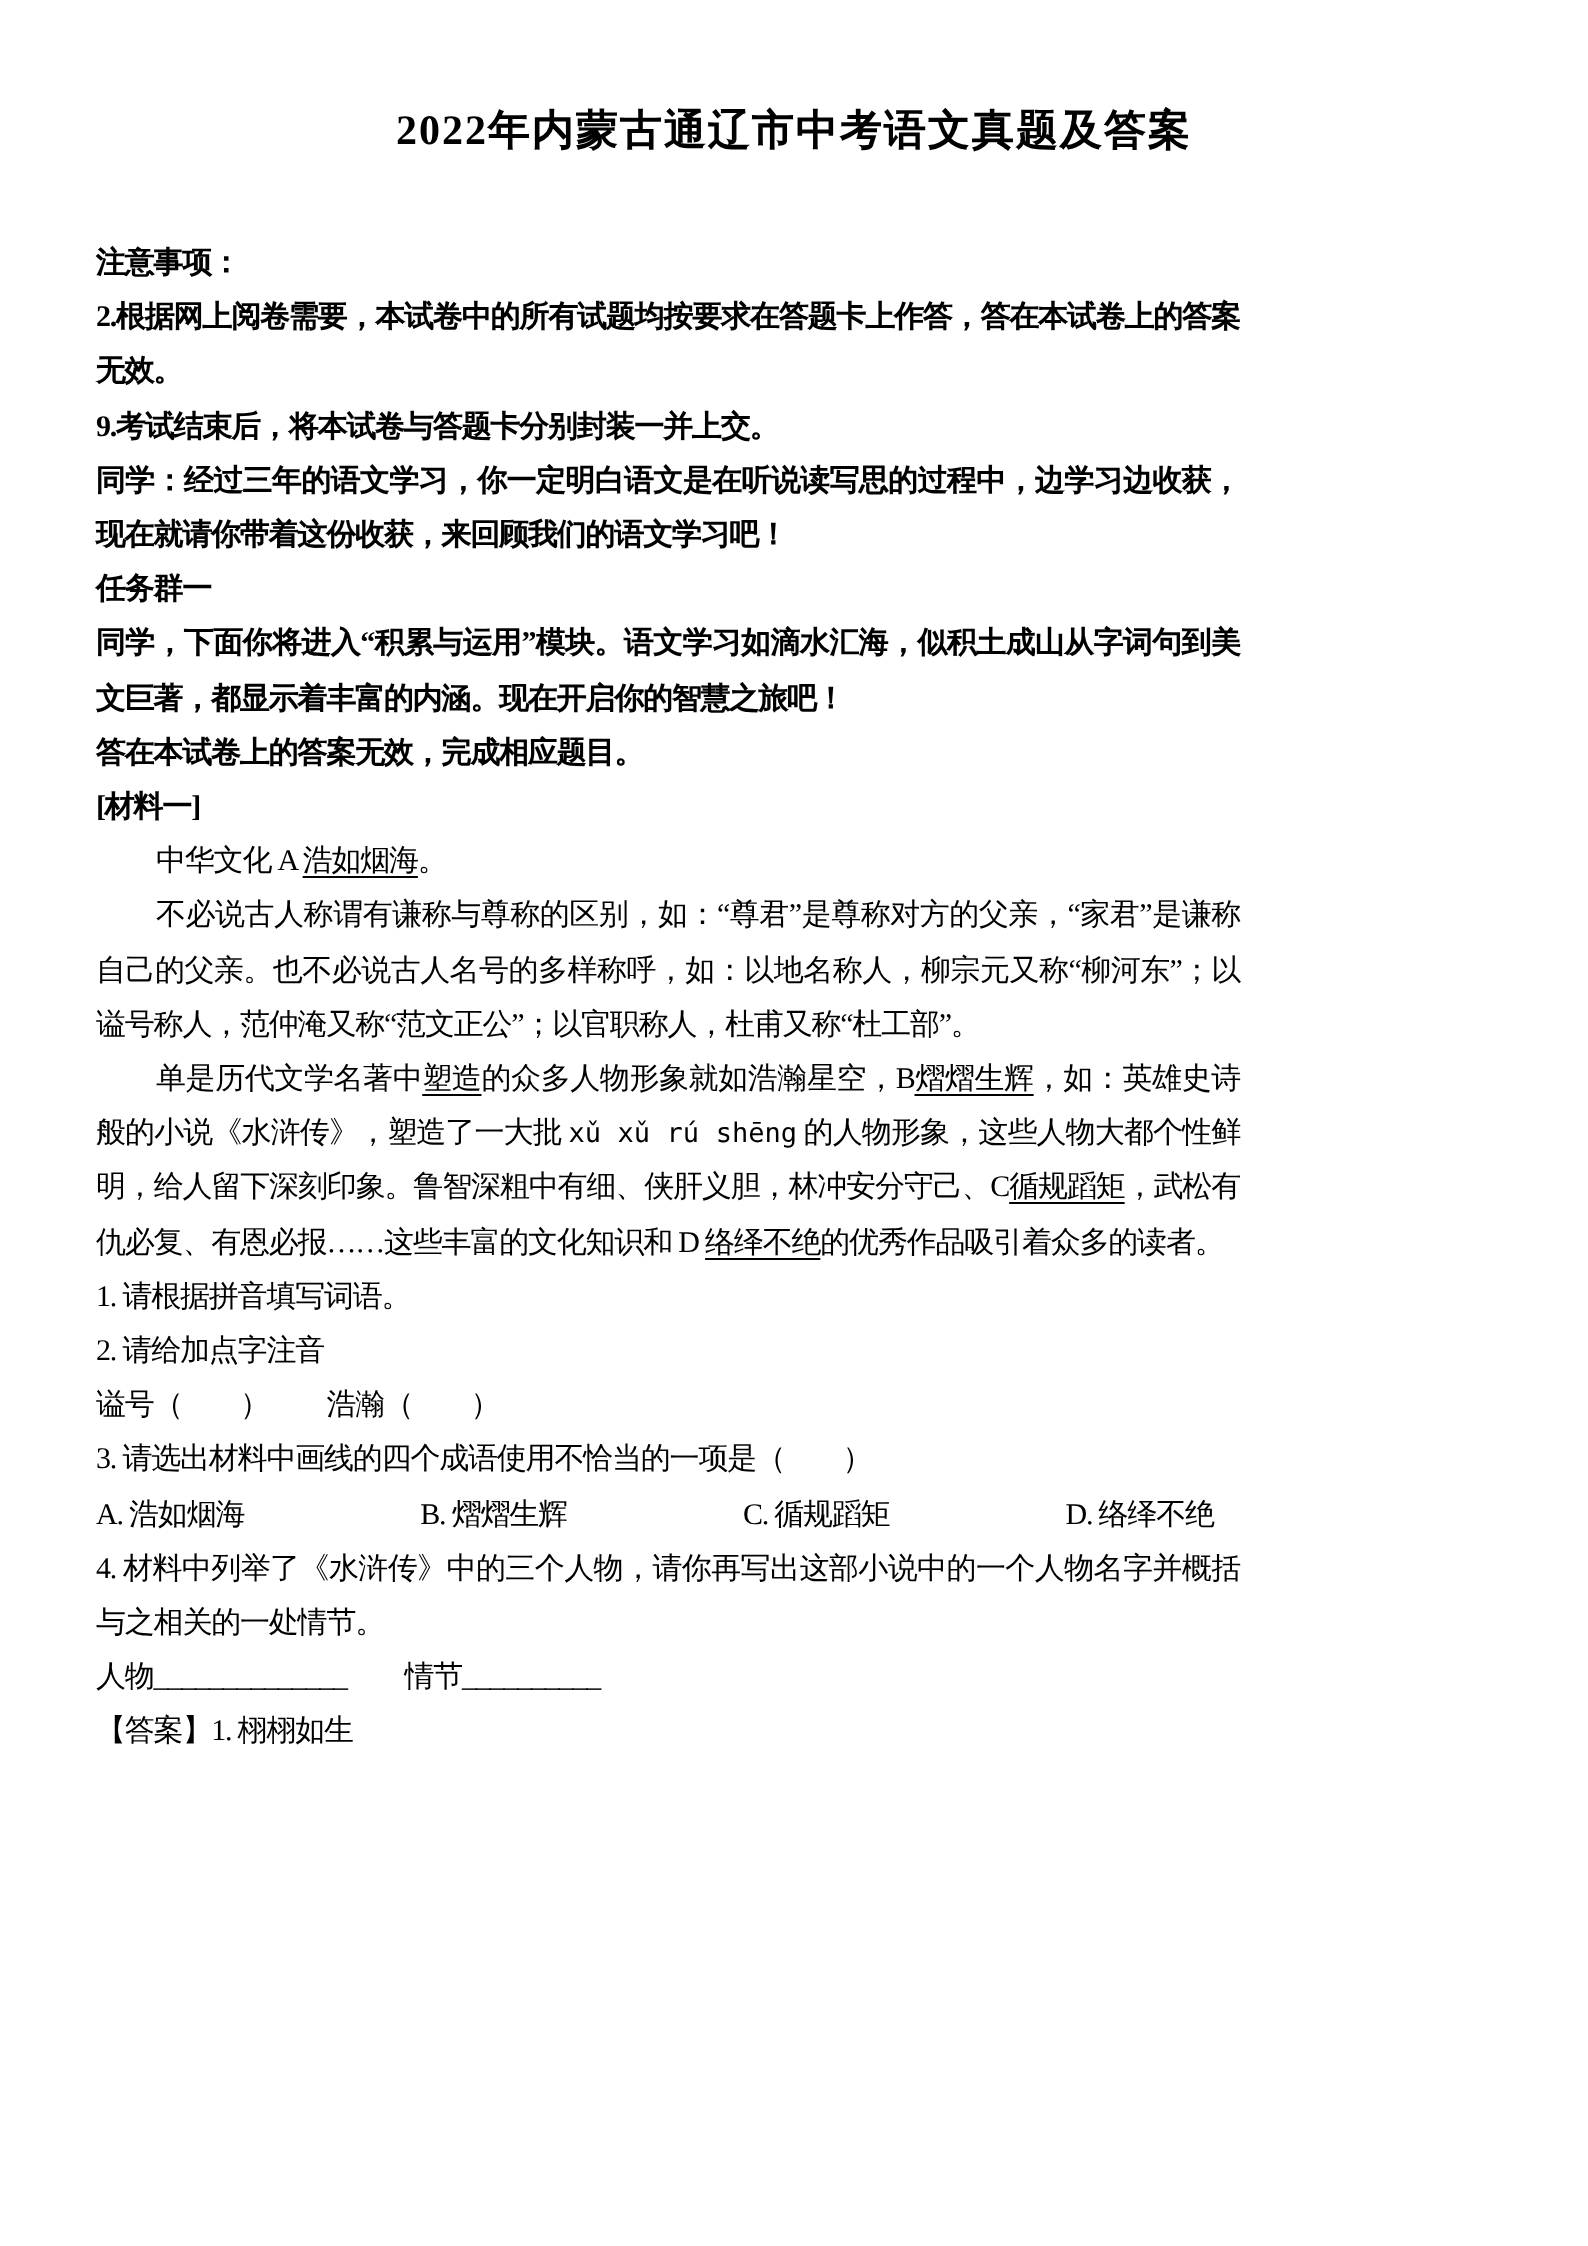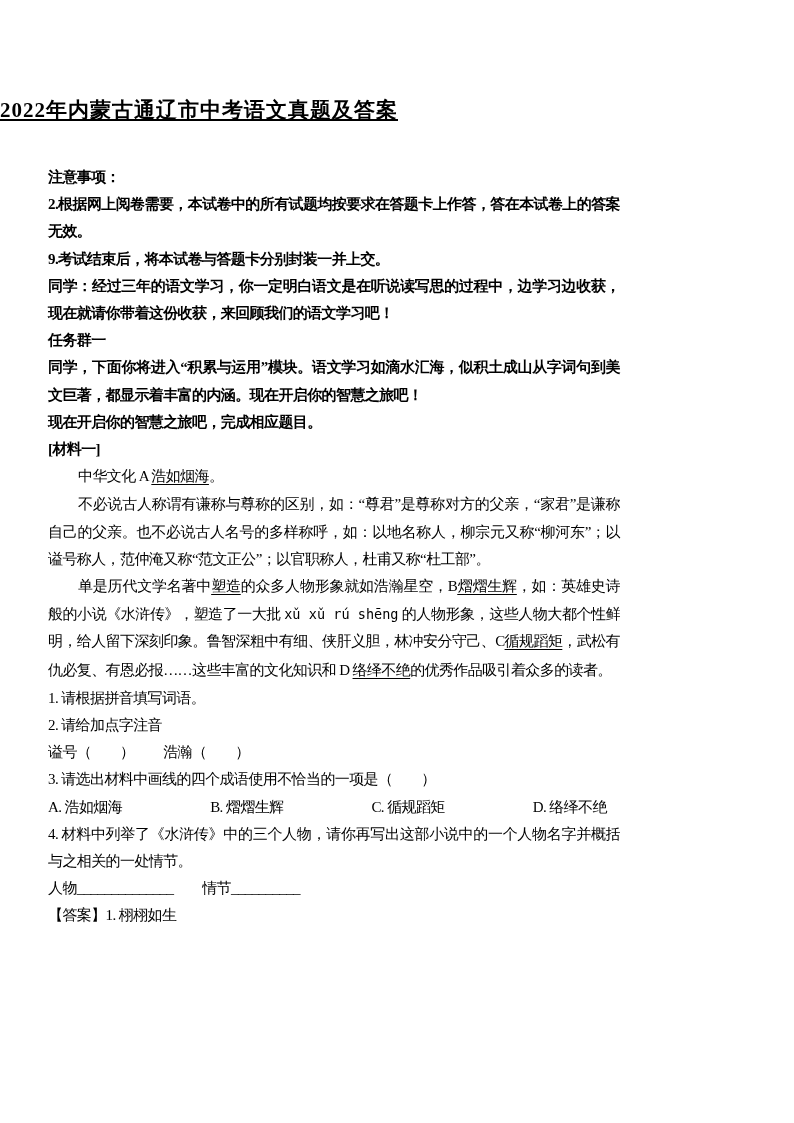--- a/index.html
+++ b/index.html
@@ -2,49 +2,49 @@
 <html><head>
 <meta charset="utf-8">
 <style>
   html,body { margin:0; padding:0; background:#ffffff; }
   body {
     width:794px; height:1123px; overflow:hidden; color:#000;
     font-family:"Liberation Serif","DejaVu Serif",serif;
   }
   .page { position:relative; width:794px; height:1123px; background:#fff; }
   .doc-title {
-    padding-top:96px; 
-    font-size:21px; font-weight:bold; letter-spacing:1px;text-decoration:underline;
+    padding-top:51px; text-align:center;
+    font-size:21px; font-weight:bold; letter-spacing:1px;
   }
   .doc-body {
     margin-top:40px; margin-left:48px; width:572px;
     font-size:15px; line-height:27.2px; letter-spacing:-0.6px;
     text-align:justify;
   }
   p.line { margin:0; padding:0; }
   p.line.b { font-weight:bold; }
   p.line.c { text-align:left; }
   p.line.ind { text-indent:2em; }
-  .u { text-decoration:underline; text-underline-offset:3px;font-family:Liberation Mono, monospace; }
+  .u { text-decoration:underline; text-underline-offset:3px; }
   .mono { font-family:"DejaVu Sans Mono",monospace; letter-spacing:0; font-size:13.5px; }
   .gap { display:inline-block; width:88px; }
 </style>
 </head>
 <body>
 
 <div class="page">
   <div class="doc-title">2022年内蒙古通辽市中考语文真题及答案</div>
   <div class="doc-body" id="doc-body">
       <p class="line b"><span>注意事项：</span></p>
       <p class="line b"><span>2.根据网上阅卷需要，本试卷中的所有试题均按要求在答题卡上作答，答在本试卷上的答案无效。</span></p>
       <p class="line b"><span>9.考试结束后，将本试卷与答题卡分别封装一并上交。</span></p>
       <p class="line b"><span>同学：经过三年的语文学习，你一定明白语文是在听说读写思的过程中，边学习边收获，现在就请你带着这份收获，来回顾我们的语文学习吧！</span></p>
       <p class="line b c"><span>任务群一</span></p>
       <p class="line b"><span>同学，下面你将进入“积累与运用”模块。语文学习如滴水汇海，似积土成山从字词句到美文巨著，都显示着丰富的内涵。现在开启你的智慧之旅吧！</span></p>
-      <p class="line b"><span>现在开启你的智慧之旅吧，完成相应题目。</span></p>
+      <p class="line b"><span>答在本试卷上的答案无效，完成相应题目。</span></p>
       <p class="line b"><span>[材料一]</span></p>
       <p class="line ind"><span>中华文化 A </span><span class="u">浩如烟海</span><span>。</span></p>
       <p class="line ind"><span>不必说古人称谓有谦称与尊称的区别，如：“尊君”是尊称对方的父亲，“家君”是谦称自己的父亲。也不必说古人名号的多样称呼，如：以地名称人，柳宗元又称“柳河东”；以谥号称人，范仲淹又称“范文正公”；以官职称人，杜甫又称“杜工部”。</span></p>
       <p class="line ind"><span>单是历代文学名著中</span><span class="u">塑造</span><span>的众多人物形象就如浩瀚星空，B</span><span class="u">熠熠生辉</span><span>，如：英雄史诗般的小说《水浒传》，塑造了一大批 </span><span class="mono">xǔ xǔ rú shēng</span><span> 的人物形象，这些人物大都个性鲜明，给人留下深刻印象。鲁智深粗中有细、侠肝义胆，林冲安分守己、C</span><span class="u">循规蹈矩</span><span>，武松有仇必复、有恩必报……这些丰富的文化知识和 D </span><span class="u">络绎不绝</span><span>的优秀作品吸引着众多的读者。</span></p>
       <p class="line"><span>1. 请根据拼音填写词语。</span></p>
       <p class="line"><span>2. 请给加点字注音</span></p>
       <p class="line"><span>谥号（　　）　　浩瀚（　　）</span></p>
       <p class="line"><span>3. 请选出材料中画线的四个成语使用不恰当的一项是（　　）</span></p>
       <p class="line"><span>A. 浩如烟海</span><span class="gap"></span><span>B. 熠熠生辉</span><span class="gap"></span><span>C. 循规蹈矩</span><span class="gap"></span><span>D. 络绎不绝</span></p>
       <p class="line"><span>4. 材料中列举了《水浒传》中的三个人物，请你再写出这部小说中的一个人物名字并概括与之相关的一处情节。</span></p>

